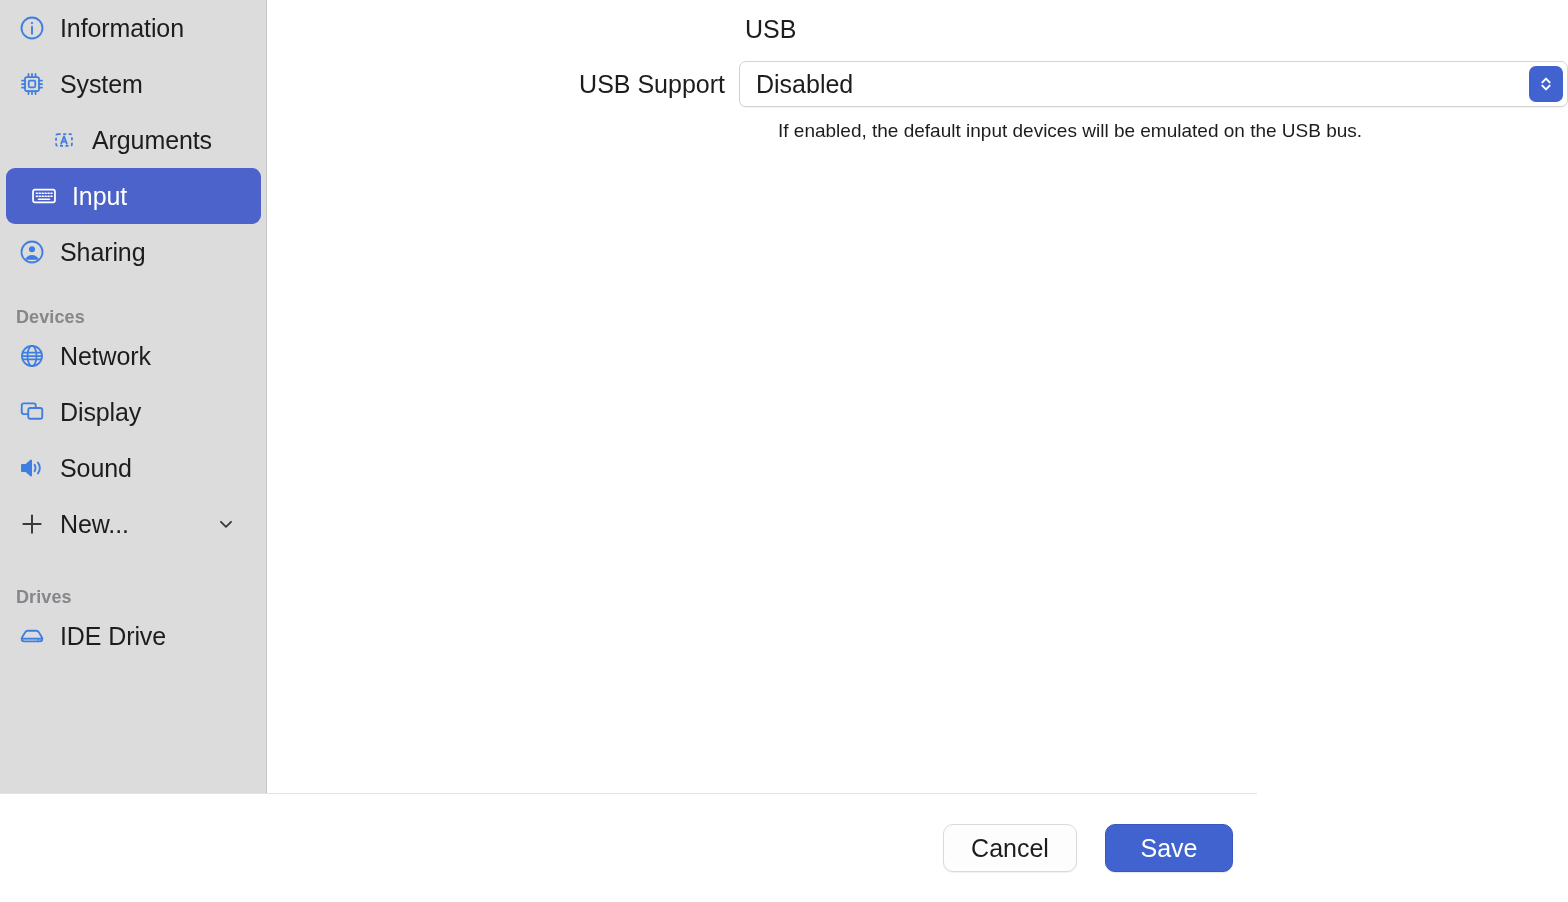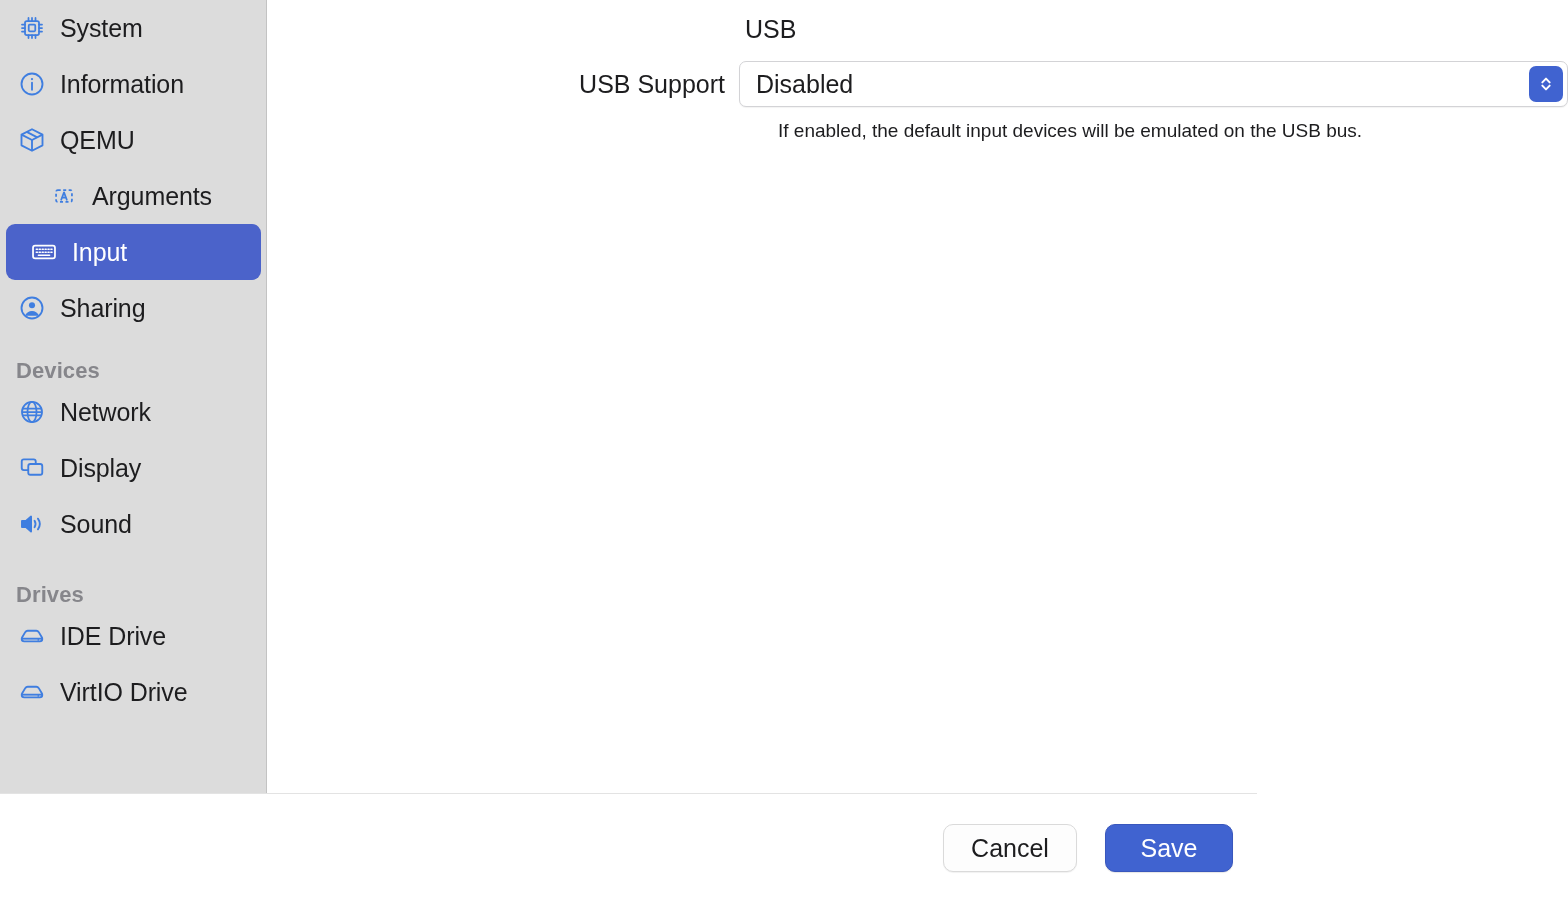--- a/index.html
+++ b/index.html
@@ -78,21 +78,21 @@
   .nav-item.selected .nav-icon { color: #ffffff; }
   .nav-icon svg { display: block; }
 
   .nav-label {
     font-size: 25px;
     line-height: 1;
     letter-spacing: -0.1px;
   }
 
   .section-header {
-    font-size: 22px;
+    font-size: 18px;
     font-weight: bold;
     color: #86868b;
     padding: 0 0 0 16px;
     height: 34px;
     display: flex;
     align-items: flex-end;
     letter-spacing: 0.1px;
   }
   .spacer-sm { height: 14px; }
   .spacer-md { height: 22px; }
@@ -242,51 +242,40 @@
 
 <div id="app">
 
   <div class="split">
 
     <div class="sidebar">
       <div class="sidebar-scroll">
 
         <div class="nav-item">
           <span class="nav-icon">
+            <svg width="28" height="28" viewBox="0 0 24 24" fill="none" stroke="currentColor" stroke-width="1.6">
+              <circle cx="12" cy="12" r="9"></circle>
+              <circle cx="12" cy="7.8" r="0.95" fill="currentColor" stroke="none"></circle>
+              <path d="M12 10.8 v6.2" stroke-linecap="round"></path>
+            </svg>
+          </span>
+          <span class="nav-label">Information</span>
+        </div>
+
+        <div class="nav-item">
+          <span class="nav-icon">
             <svg width="28" height="28" viewBox="0 0 24 24" fill="none" stroke="currentColor" stroke-width="1.5">
               <rect x="6" y="6" width="12" height="12" rx="1.6"></rect>
               <rect x="9.2" y="9.2" width="5.6" height="5.6" rx="0.8"></rect>
               <path d="M9 6V3.4M12 6V3.4M15 6V3.4M9 18v2.6M12 18v2.6M15 18v2.6M6 9H3.4M6 12H3.4M6 15H3.4M18 9h2.6M18 12h2.6M18 15h2.6" stroke-linecap="round"></path>
             </svg>
           </span>
           <span class="nav-label">System</span>
         </div>
 
-        <div class="nav-item">
-          <span class="nav-icon">
-            <svg width="28" height="28" viewBox="0 0 24 24" fill="none" stroke="currentColor" stroke-width="1.6">
-              <circle cx="12" cy="12" r="9"></circle>
-              <circle cx="12" cy="7.8" r="0.95" fill="currentColor" stroke="none"></circle>
-              <path d="M12 10.8 v6.2" stroke-linecap="round"></path>
-            </svg>
-          </span>
-          <span class="nav-label">Information</span>
-        </div>
-
-        <div class="nav-item">
-          <span class="nav-icon">
-            <svg width="28" height="28" viewBox="0 0 24 24" fill="none" stroke="currentColor" stroke-width="1.6" stroke-linejoin="round">
-              <path d="M12 2.8 21 7.4v9.2L12 21.2 3 16.6V7.4z"></path>
-              <path d="M3 7.4 12 12l9-4.6"></path>
-              <path d="M12 12v9.2"></path>
-              <path d="M7.5 5.1 16.5 9.7"></path>
-            </svg>
-          </span>
-          <span class="nav-label">QEMU</span>
-        </div>
 
         <div class="nav-item indented">
           <span class="nav-icon">
             <svg width="28" height="28" viewBox="0 0 24 24" fill="none" stroke="currentColor" stroke-width="1.5">
               <rect x="5.2" y="7" width="13.6" height="10" rx="1.4" stroke-dasharray="2.6 2.1"></rect>
               <path d="M9.6 15.2 12 8.9l2.4 6.3M10.45 13.3h3.1" stroke-linecap="round" stroke-linejoin="round"></path>
             </svg>
           </span>
           <span class="nav-label">Arguments</span>
         </div>
@@ -341,46 +330,49 @@
           <span class="nav-icon">
             <svg width="28" height="28" viewBox="0 0 24 24" fill="none" stroke="currentColor" stroke-width="1.6" stroke-linejoin="round">
               <path d="M3.4 9.4h3.4L11.2 5.6v12.8L6.8 14.6H3.4z" fill="currentColor"></path>
               <path d="M14.2 9.3c1 1.6 1 3.8 0 5.4" stroke-linecap="round" fill="none"></path>
               <path d="M17.1 7.4c1.9 2.7 1.9 6.5 0 9.2" stroke-linecap="round" fill="none"></path>
             </svg>
           </span>
           <span class="nav-label">Sound</span>
         </div>
 
+        <div class="nav-item plain">
+          <span class="nav-icon">
+            <svg width="28" height="28" viewBox="0 0 24 24" fill="none" stroke="currentColor" stroke-width="1.7">
+              <path d="M12 4.6v14.8M4.6 12h14.8" stroke-linecap="round"></path>
+            </svg>
+          </span>
+          <span class="nav-label">New...</span>
+          <span class="chev-right-slot">
+            <svg width="22" height="22" viewBox="0 0 24 24" fill="none" stroke="currentColor" stroke-width="2" stroke-linecap="round" stroke-linejoin="round">
+              <path d="M6.5 9.6 12 15.1l5.5-5.5"></path>
+            </svg>
+          </span>
+        </div>
 
         <div class="spacer-md"></div>
 
         <div class="section-header">Drives</div>
 
         <div class="nav-item">
           <span class="nav-icon">
             <svg width="28" height="28" viewBox="0 0 24 24" fill="none" stroke="currentColor" stroke-width="1.6">
               <path d="M3.2 14.6c0-.6.1-1 .4-1.5l2.6-4.4c.5-.8 1.2-1.2 2.1-1.2h7.4c.9 0 1.6.4 2.1 1.2l2.6 4.4c.3.5.4.9.4 1.5 0 1.2-.9 2-2.1 2H5.3c-1.2 0-2.1-.8-2.1-2z"></path>
               <path d="M3.4 14.3h17.2"></path>
               <circle cx="17.4" cy="15.4" r="0.75" fill="currentColor" stroke="none"></circle>
             </svg>
           </span>
           <span class="nav-label">IDE Drive</span>
         </div>
 
-        <div class="nav-item">
-          <span class="nav-icon">
-            <svg width="28" height="28" viewBox="0 0 24 24" fill="none" stroke="currentColor" stroke-width="1.6">
-              <path d="M3.2 14.6c0-.6.1-1 .4-1.5l2.6-4.4c.5-.8 1.2-1.2 2.1-1.2h7.4c.9 0 1.6.4 2.1 1.2l2.6 4.4c.3.5.4.9.4 1.5 0 1.2-.9 2-2.1 2H5.3c-1.2 0-2.1-.8-2.1-2z"></path>
-              <path d="M3.4 14.3h17.2"></path>
-              <circle cx="17.4" cy="15.4" r="0.75" fill="currentColor" stroke="none"></circle>
-            </svg>
-          </span>
-          <span class="nav-label">VirtIO Drive</span>
-        </div>
 
       </div>
     </div>
 
     <div class="content">
       <div class="form-grid">
 
         <div class="group-title">USB</div>
 
         <div class="field-row">

